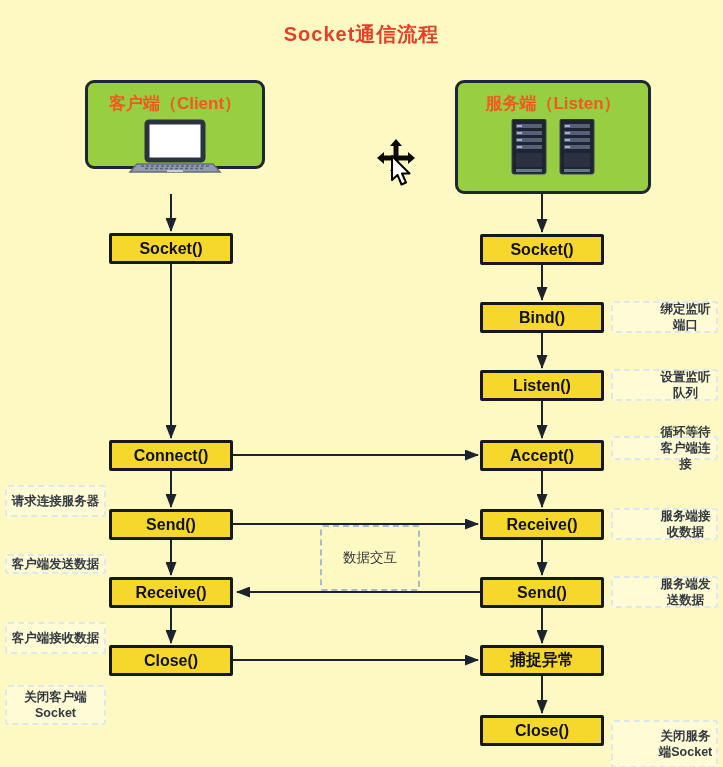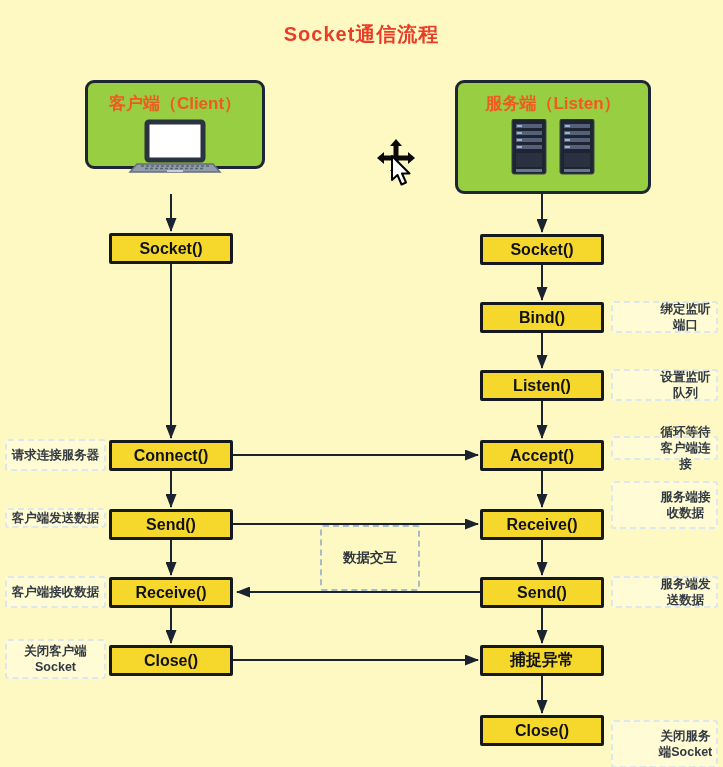--- a/index.html
+++ b/index.html
@@ -20,27 +20,27 @@
     background:#f6d72b;border:3px solid #15181d;border-radius:2px;
     display:flex;align-items:center;justify-content:center;
     font-size:16px;font-weight:bold;color:#101215;text-align:center;}
   .c-col{left:109px;}
   .s-col{left:480px;}
 
   .note{position:absolute;box-sizing:border-box;
     border:2px dashed #dce8ec;background:rgba(255,255,255,0.30);border-radius:3px;
     display:flex;align-items:center;justify-content:center;text-align:center;
     font-size:12.5px;font-weight:bold;color:#333a42;line-height:1.3;padding:1px 3px;}
-  .note-l{left:5px;width:101px;}
+  .note-l{left:5px;width:101px;margin-top:46px;}
   .note-r{left:611px;width:107px;padding-left:45px;}
 
   .exchange{position:absolute;left:320px;top:525px;width:100px;height:66px;
     box-sizing:border-box;border:2px dashed #a7bcc5;border-radius:3px;
     display:flex;align-items:center;justify-content:center;
-    font-size:13.5px;font-weight:bold;color:#2f363d;}
+    font-size:13.5px;font-weight:normal;color:#2f363d;}
 
   .arrows{position:absolute;left:0;top:0;pointer-events:none;}
   .cursor{position:absolute;left:366px;top:134px;pointer-events:none;}
 </style>
 </head>
 <body>
 
 <div class="canvas">
 
   <div class="title">Socket通信流程</div>
@@ -103,21 +103,21 @@
   <div class="step s-col" style="top:715px">Close()</div>
 
   <div class="note note-l" style="top:439px;height:32px">请求连接服务器</div>
   <div class="note note-l" style="top:508px;height:20px">客户端发送数据</div>
   <div class="note note-l" style="top:576px;height:32px">客户端接收数据</div>
   <div class="note note-l" style="top:639px;height:40px">关闭客户端Socket</div>
 
   <div class="note note-r" style="top:301px;height:32px">绑定监听端口</div>
   <div class="note note-r" style="top:369px;height:32px">设置监听队列</div>
   <div class="note note-r" style="top:436px;height:24px">循环等待客户端连接</div>
-  <div class="note note-r" style="top:481px;height:48px">服务端接收数据</div>
+  <div class="note note-r" style="top:508px;height:32px">服务端接收数据</div>
   <div class="note note-r" style="top:576px;height:32px">服务端发送数据</div>
   <div class="note note-r" style="top:720px;height:48px">关闭服务端Socket</div>
 
   <div class="exchange">数据交互</div>
 
   <svg class="arrows" width="723" height="767" viewBox="0 0 723 767">
     <defs>
       <marker id="ah" markerUnits="userSpaceOnUse" markerWidth="14" markerHeight="11" refX="13" refY="5.5" orient="auto-start-reverse">
         <path d="M0,0 L14,5.5 L0,11 Z" fill="#1b2330"></path>
       </marker>

